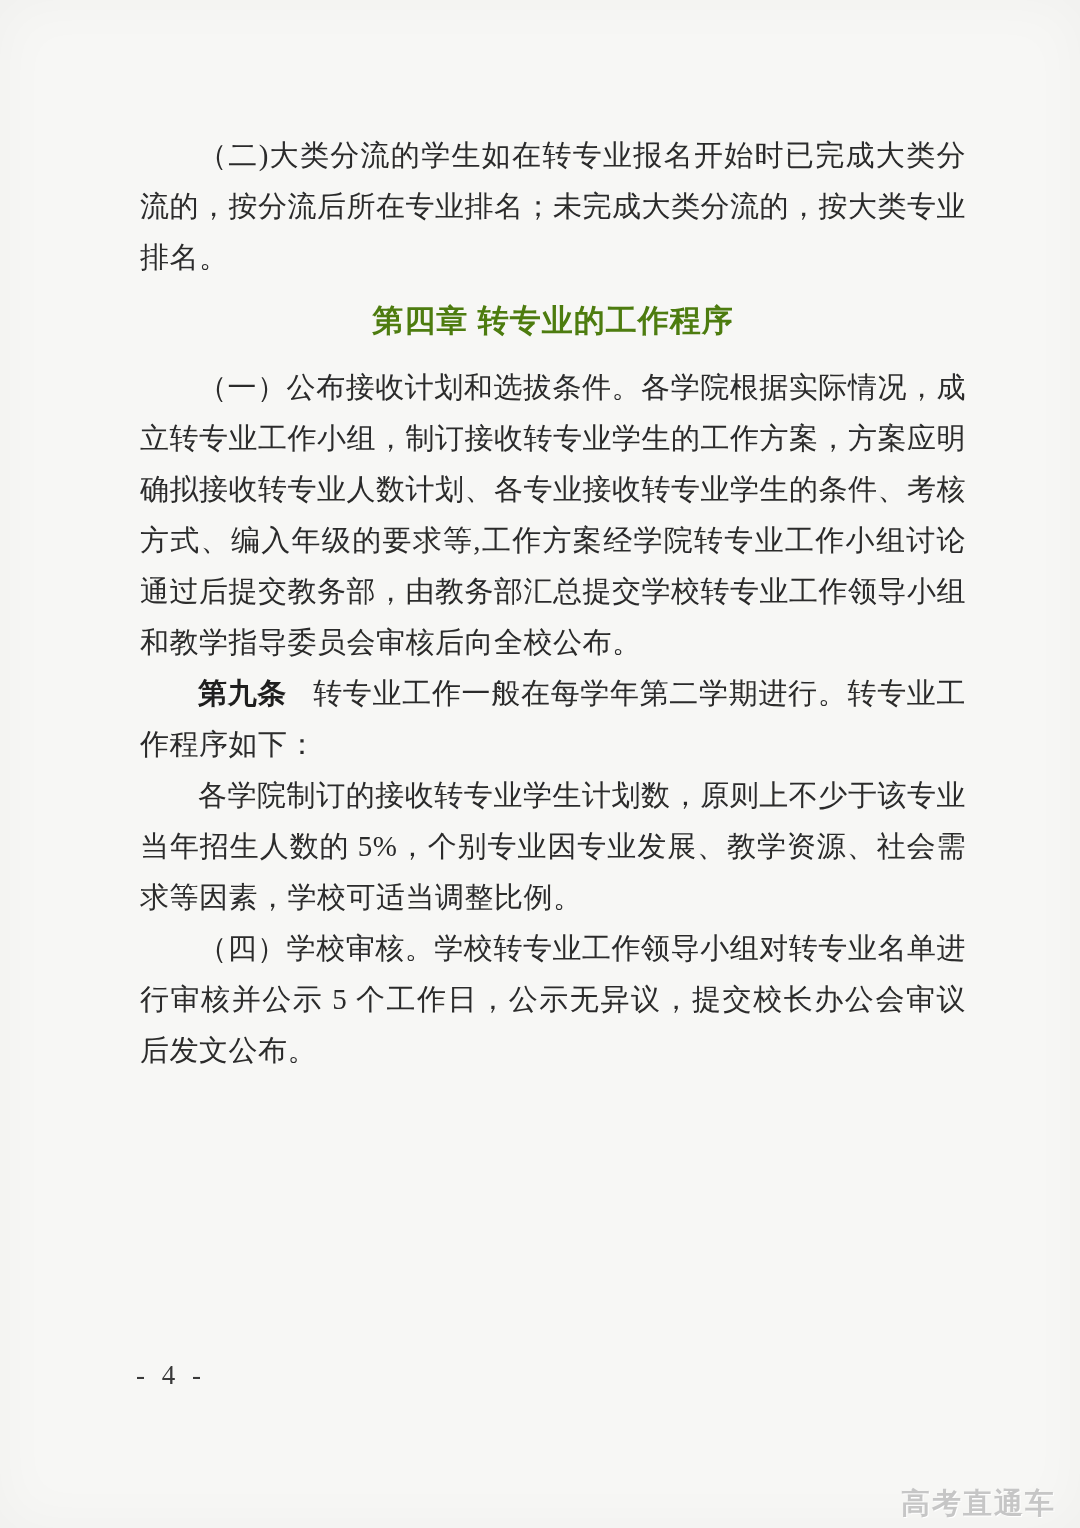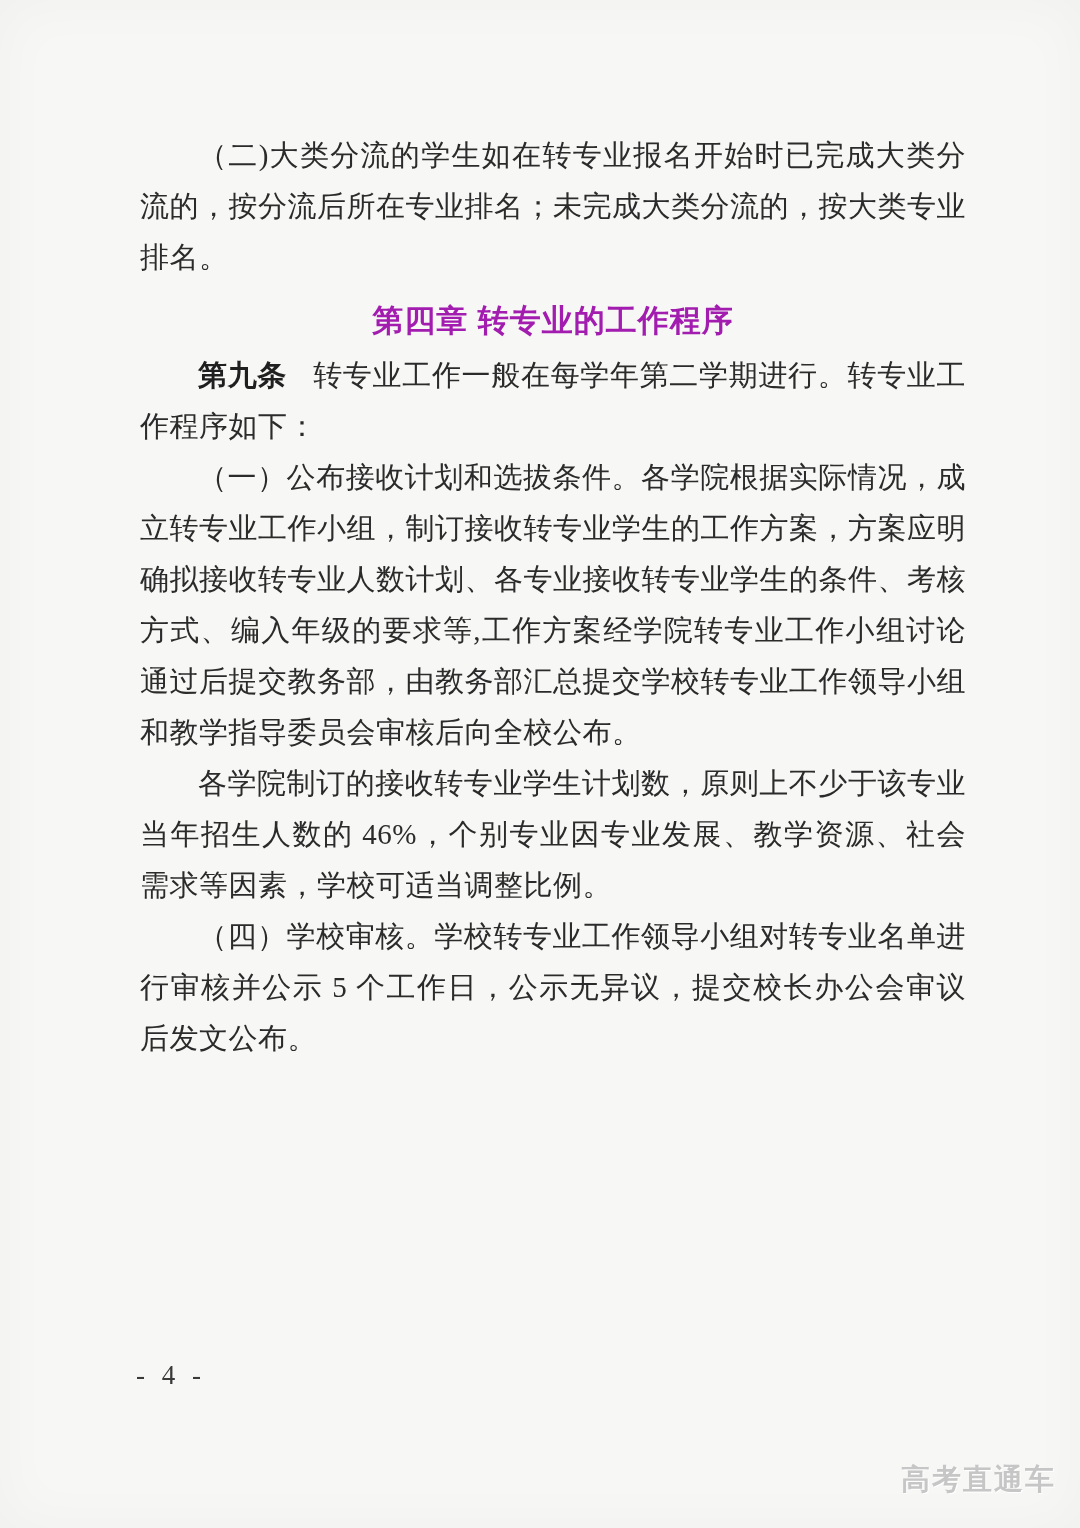--- a/index.html
+++ b/index.html
@@ -27,71 +27,71 @@
   p.body {
     margin: 0;
     font-size: 29px;
     line-height: 51px;
     text-align: justify;
     text-indent: 2em;
     letter-spacing: 0.5px;
     color: #2b2b2b;
   }
   h2.chapter {
-    margin: 12px 0 4px 0;
+    margin: 12px 0 16px 0;
     font-family: "Liberation Sans", "DejaVu Sans", sans-serif;
     font-weight: bold;
     font-size: 31px;
     line-height: 51px;
     text-align: center;
-    color: #a21caf;
+    color: #4d7c0f;
     letter-spacing: 1px;
   }
   .lead {
     font-family: "Liberation Sans", "DejaVu Sans", sans-serif;
     font-weight: bold;
     color: #1f1f1f;
     margin-right: 0.9em;
   }
   .pagenum {
     position: absolute;
     left: 136px;
     top: 1360px;
     font-size: 27px;
     letter-spacing: 5px;
     color: #3a3a3a;
     font-family: "Liberation Serif", "DejaVu Serif", serif;
   }
   .watermark {
     position: absolute;
     right: 24px;
-    bottom: 28px;
+    bottom: 4px;
     font-family: "Liberation Sans", "DejaVu Sans", sans-serif;
     font-weight: bold;
     font-size: 29px;
     letter-spacing: 2px;
     color: #c6c6c6;
     text-shadow: 1px 1px 0 #ffffff;
   }
 </style>
 </head>
 <body>
 
 <div class="page">
   <div class="content">
 
     <p class="body">（二)大类分流的学生如在转专业报名开始时已完成大类分流的，按分流后所在专业排名；未完成大类分流的，按大类专业排名。</p>
 
     <h2 class="chapter">第四章 转专业的工作程序</h2>
 
+    <p class="body">（一）公布接收计划和选拔条件。各学院根据实际情况，成立转专业工作小组，制订接收转专业学生的工作方案，方案应明确拟接收转专业人数计划、各专业接收转专业学生的条件、考核方式、编入年级的要求等,工作方案经学院转专业工作小组讨论通过后提交教务部，由教务部汇总提交学校转专业工作领导小组和教学指导委员会审核后向全校公布。</p>
+
     <p class="body"><span class="lead">第九条</span><span>转专业工作一般在每学年第二学期进行。转专业工作程序如下：</span></p>
 
-    <p class="body">（一）公布接收计划和选拔条件。各学院根据实际情况，成立转专业工作小组，制订接收转专业学生的工作方案，方案应明确拟接收转专业人数计划、各专业接收转专业学生的条件、考核方式、编入年级的要求等,工作方案经学院转专业工作小组讨论通过后提交教务部，由教务部汇总提交学校转专业工作领导小组和教学指导委员会审核后向全校公布。</p>
-
-    <p class="body">各学院制订的接收转专业学生计划数，原则上不少于该专业当年招生人数的 46%，个别专业因专业发展、教学资源、社会需求等因素，学校可适当调整比例。</p>
+    <p class="body">各学院制订的接收转专业学生计划数，原则上不少于该专业当年招生人数的 5%，个别专业因专业发展、教学资源、社会需求等因素，学校可适当调整比例。</p>
 
 
 
     <p class="body">（四）学校审核。学校转专业工作领导小组对转专业名单进行审核并公示 5 个工作日，公示无异议，提交校长办公会审议后发文公布。</p>
 
 
   </div>
 
   <div class="pagenum">- 4 -</div>
 

